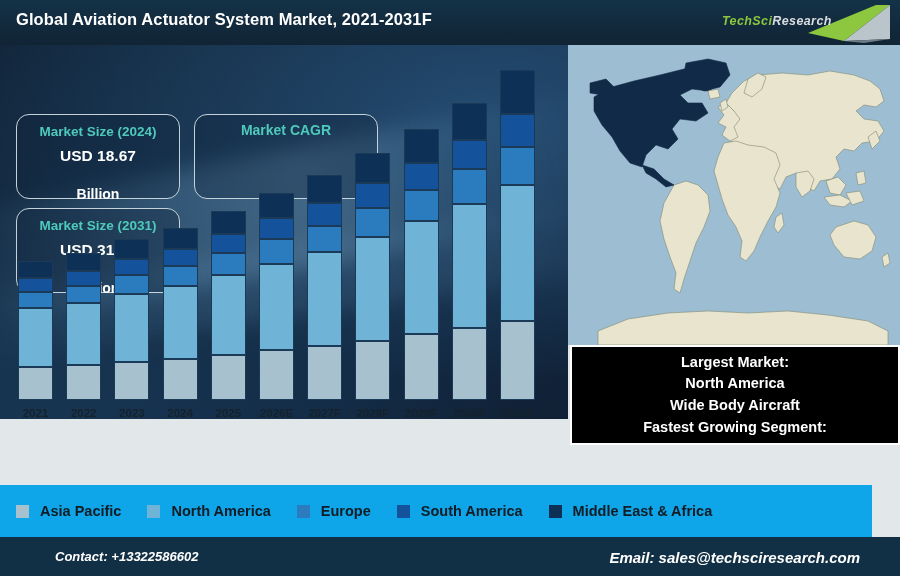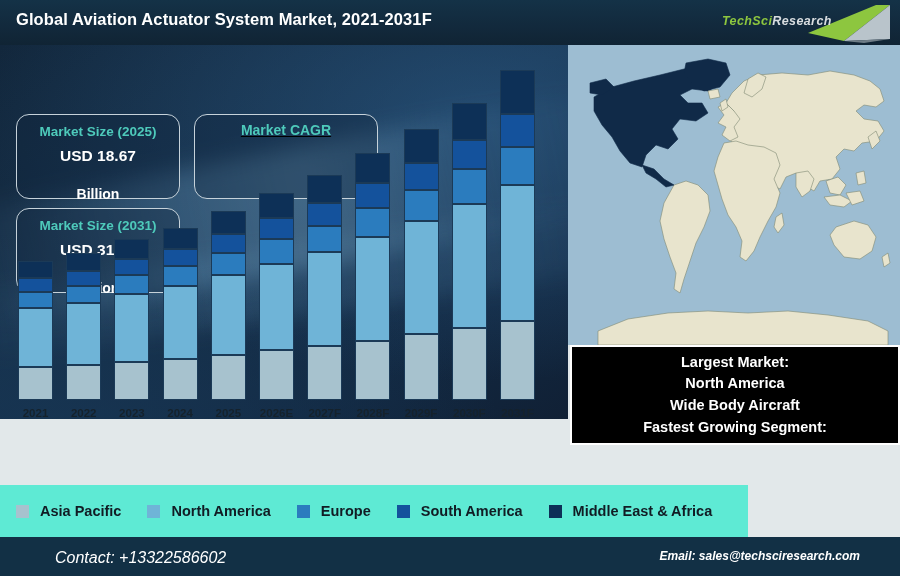--- a/index.html
+++ b/index.html
@@ -61,21 +61,21 @@
 
   
   .stat-card{
     position:absolute;
     border:1.2px solid #c6d2da;border-radius:13px;
     background:rgba(16,36,58,.34);
     text-align:center;
     box-sizing:border-box;
   }
   #card-size-2025{left:16px;top:69px;width:164px;height:85px;}
-  #card-cagr{left:194px;top:69px;width:184px;height:85px;text-decoration:underline;}
+  #card-cagr{left:194px;top:69px;width:184px;height:85px;}
   #card-size-2031{left:16px;top:163px;width:164px;height:85px;}
   .stat-head{
     color:#4ecabb;font-size:13.5px;font-weight:bold;line-height:1.25;
     margin-top:9px;
   }
   #card-cagr .stat-head{margin-top:7px;font-size:14px;}
   .stat-head small{display:block;font-size:13.5px;font-weight:bold;}
   .stat-val{
     color:#ffffff;font-size:15.5px;font-weight:bold;line-height:1.3;margin-top:5px;
   }
@@ -107,40 +107,40 @@
   
   .info-box{
     position:absolute;left:570px;top:345px;width:330px;height:100px;
     background:#000000;border:2px solid #ffffff;box-sizing:border-box;
     display:flex;flex-direction:column;align-items:center;justify-content:center;
   }
   .info-line{color:#ffffff;font-size:14.5px;font-weight:bold;line-height:1.5;text-align:center;}
 
   
   .legend{
-    position:absolute;left:0;top:485px;width:748px;height:52px;
-    background:#5eead4;display:flex;align-items:center;padding-left:16px;
+    position:absolute;left:0;top:485px;width:872px;height:52px;
+    background:#0ea5e9;display:flex;align-items:center;padding-left:16px;
     box-sizing:border-box;
   }
   .legend-item{display:flex;align-items:center;margin-right:26px;}
   .legend-swatch{width:13px;height:13px;margin-right:11px;flex:none;}
   .legend-label{font-size:14.5px;font-weight:bold;color:#111c24;white-space:nowrap;}
 
   
   .footer{
     position:absolute;left:0;bottom:0;width:900px;height:39px;
     background:#123045;
   }
   .footer-left{
     position:absolute;left:55px;top:12px;
-    color:#ffffff;font-size:16px;font-style:italic;font-weight:normal;
+    color:#ffffff;font-size:13px;font-style:italic;font-weight:bold;
   }
   .footer-right{
     position:absolute;right:40px;top:12px;
-    color:#ffffff;font-size:12px;font-style:italic;font-weight:bold;
+    color:#ffffff;font-size:15px;font-style:italic;font-weight:bold;
   }
 </style>
 </head>
 <body>
 
 <div class="page">
 
   <div class="header">
     <div class="header-title">Global Aviation Actuator System Market, 2021-2031F</div>
     <div class="logo">
@@ -154,21 +154,21 @@
       </div>
       <div class="logo-tag">from NOW to NEXT</div>
     </div>
   </div>
 
   <div class="chart-panel">
     <div class="swoosh"></div>
     <div class="swoosh2"></div>
 
     <div class="stat-card" id="card-size-2025">
-      <div class="stat-head">Market Size (2025)</div>
+      <div class="stat-head">Market Size (2024)</div>
       <div class="stat-val">USD 18.67</div>
       <div class="stat-unit">Billion</div>
     </div>
 
     <div class="stat-card" id="card-cagr">
       <div class="stat-head">
         <span>Market CAGR</span>
       </div>
     </div>
 

